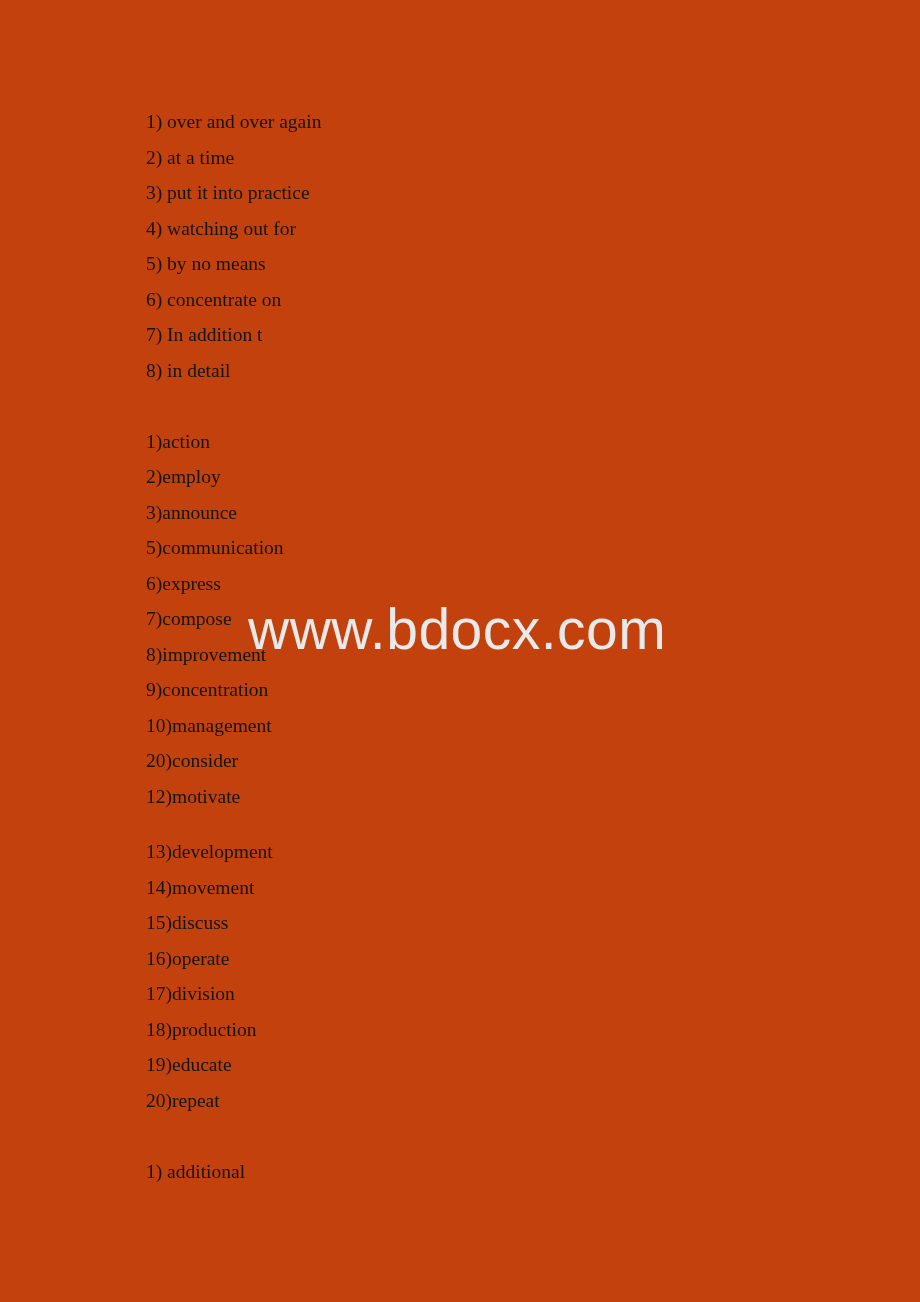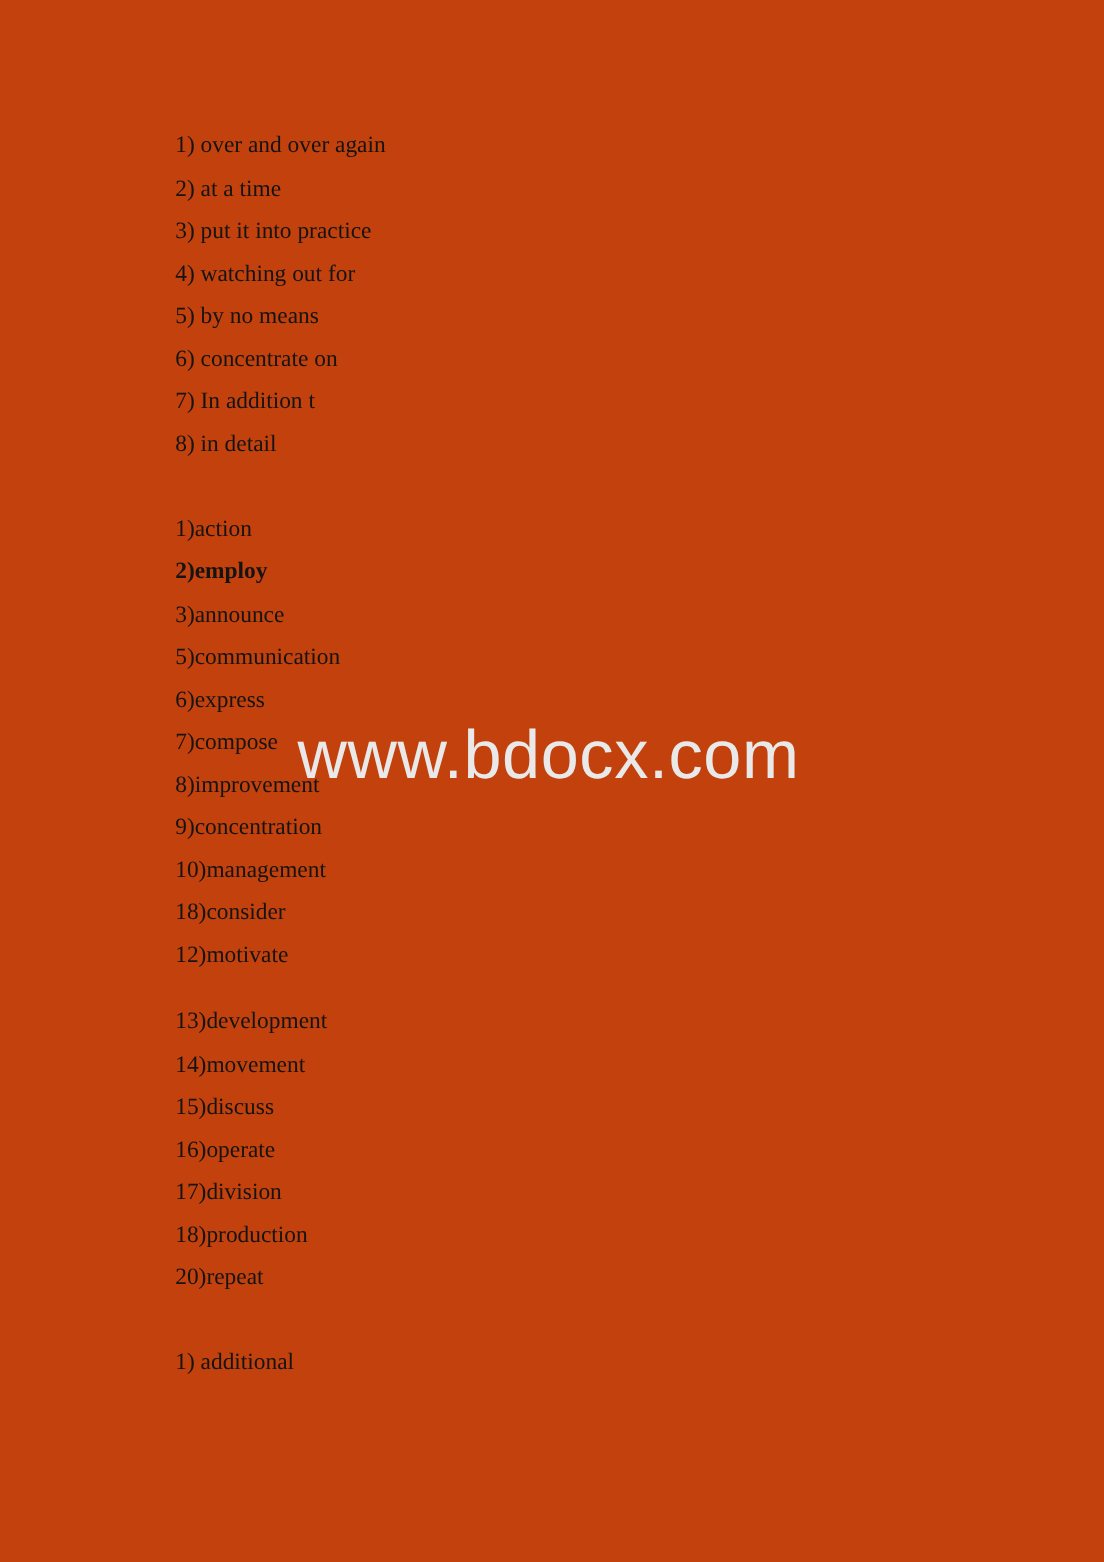--- a/index.html
+++ b/index.html
@@ -78,36 +78,37 @@
         <li style="color: rgb(20, 20, 20);">5) by no means</li>
         <li style="color: rgb(20, 20, 20);">6) concentrate on</li>
         <li style="color: rgb(20, 20, 20);">7) In addition t</li>
         <li style="color: rgb(20, 20, 20);">8) in detail</li>
       </ol>
 
     <div class="spacer"></div>
 
     <ol class="doc-list" id="list-1">
         <li style="color: rgb(20, 20, 20);">1)action</li>
-        <li style="color: rgb(20, 20, 20); font-weight: bold;">2)employ</li>
+        <li style="color: rgb(20, 20, 20);">2)employ</li>
         <li style="color: rgb(20, 20, 20);">3)announce</li>
         <li style="color: rgb(20, 20, 20);">5)communication</li>
         <li style="color: rgb(20, 20, 20);">6)express</li>
         <li style="color: rgb(20, 20, 20);">7)compose</li>
         <li style="color: rgb(20, 20, 20);">8)improvement</li>
         <li style="color: rgb(20, 20, 20);">9)concentration</li>
         <li style="color: rgb(20, 20, 20);">10)management</li>
-        <li style="color: rgb(20, 20, 20);">18)consider</li>
+        <li style="color: rgb(20, 20, 20);">20)consider</li>
         <li style="color: rgb(20, 20, 20);">12)motivate</li>
         <li style="color: rgb(20, 20, 20); margin-top: 20px;">13)development</li>
         <li style="color: rgb(20, 20, 20);">14)movement</li>
         <li style="color: rgb(20, 20, 20);">15)discuss</li>
         <li style="color: rgb(20, 20, 20);">16)operate</li>
         <li style="color: rgb(20, 20, 20);">17)division</li>
         <li style="color: rgb(20, 20, 20);">18)production</li>
+        <li style="color: rgb(20, 20, 20);">19)educate</li>
         <li style="color: rgb(20, 20, 20);">20)repeat</li>
       </ol>
 
     <div class="spacer"></div>
 
     <ol class="doc-list" id="list-2">
         <li style="color: rgb(20, 20, 20);">1) additional</li>
       </ol>
 
   </div>

